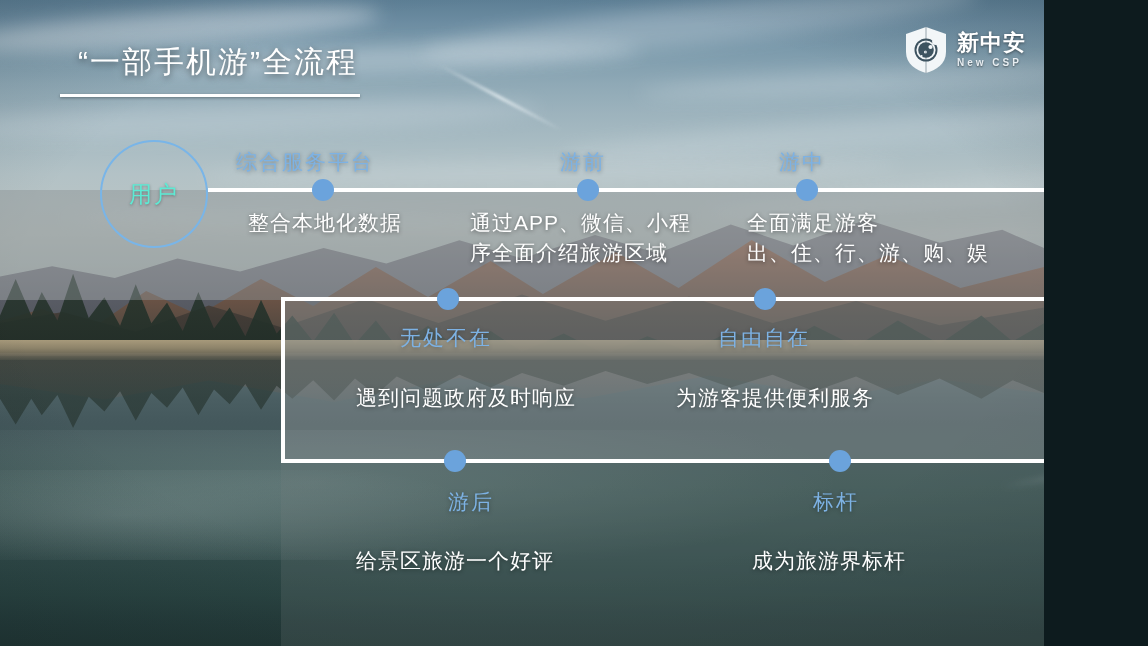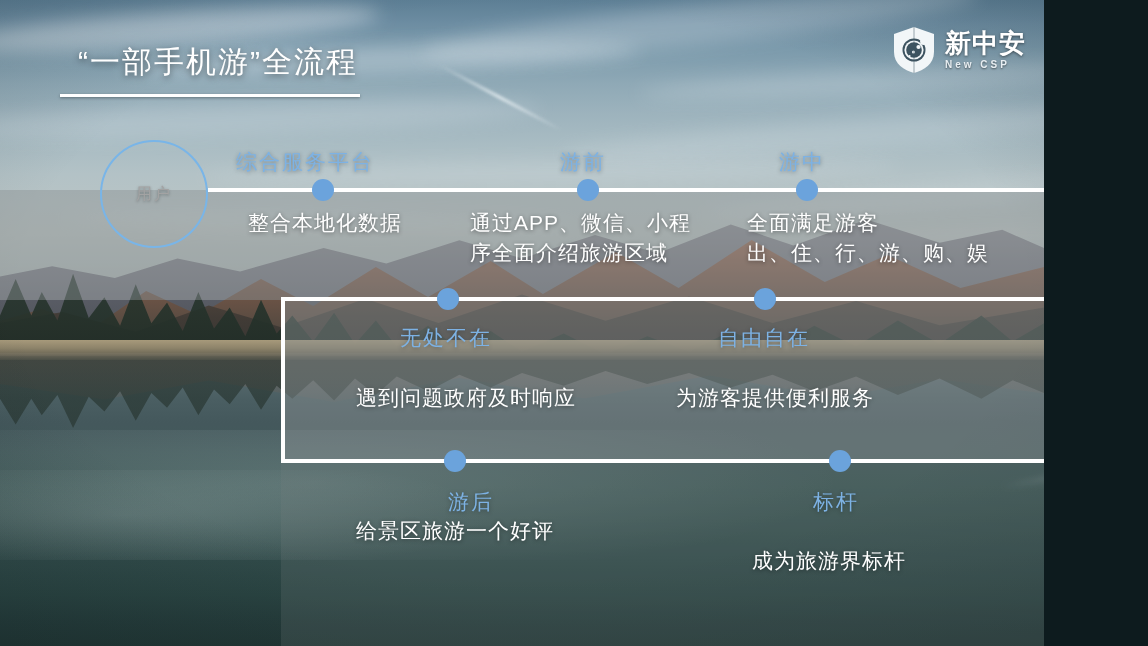--- a/index.html
+++ b/index.html
@@ -202,22 +202,22 @@
 
   
   .user-circle {
     position: absolute;
     left: 100px; top: 140px; width: 108px; height: 108px;
     border: 2.5px solid #79b5e8;
     border-radius: 50%;
     display: flex; align-items: center; justify-content: center;
   }
   .user-circle span {
-    color: #a3a3a3;
-    font-size: 16px;
+    color: #5eead4;
+    font-size: 23px;
     letter-spacing: 2px;
     text-shadow: 0 1px 3px rgba(0,0,0,.35);
   }
 
   
   .stage-label {
     position: absolute;
     color: #7db2e4;
     font-size: 21px;
     letter-spacing: 2px;
@@ -244,21 +244,21 @@
 
   
   .lb-4 { left: 400px; top: 324px; }
   .lb-5 { left: 718px; top: 324px; }
   .ds-4 { left: 356px; top: 383px; }
   .ds-5 { left: 676px; top: 383px; }
 
   
   .lb-6 { left: 428px; top: 488px; margin-left: 20px; }
   .lb-7 { left: 813px; top: 488px; text-align: right; }
-  .ds-6 { left: 356px; top: 516px; }
+  .ds-6 { left: 356px; top: 546px; }
   .ds-7 { left: 752px; top: 546px; }
 
   
   .title {
     position: absolute; left: 78px; top: 42px;
     color: #ffffff;
     font-size: 30px;
     letter-spacing: 2px;
     white-space: nowrap;
     text-shadow: 0 2px 6px rgba(0,0,0,.5);
@@ -268,21 +268,21 @@
     width: 300px; height: 3px;
     background: #ffffff;
     box-shadow: 0 1px 3px rgba(0,0,0,.35);
   }
 
   
   .logo { position: absolute; right: 18px; top: 26px; display: flex; align-items: center; gap: 9px; }
   .logo-mark { width: 44px; height: 48px; display:block; }
   .logo-text { display: flex; flex-direction: column; line-height: 1; }
   .logo-cn {
-    color: #ffffff; font-size: 26px; font-weight: 700; letter-spacing: 1px;
+    color: #ffffff; font-size: 22px; font-weight: 700; letter-spacing: 1px;
     text-shadow: 0 1px 3px rgba(0,0,0,.5);
   }
   .logo-en {
     color: #e8eef2; font-size: 10px; font-weight: 700; letter-spacing: 3px; margin-top: 4px;
     text-shadow: 0 1px 2px rgba(0,0,0,.5);
   }
 </style>
 </head>
 <body>
 

